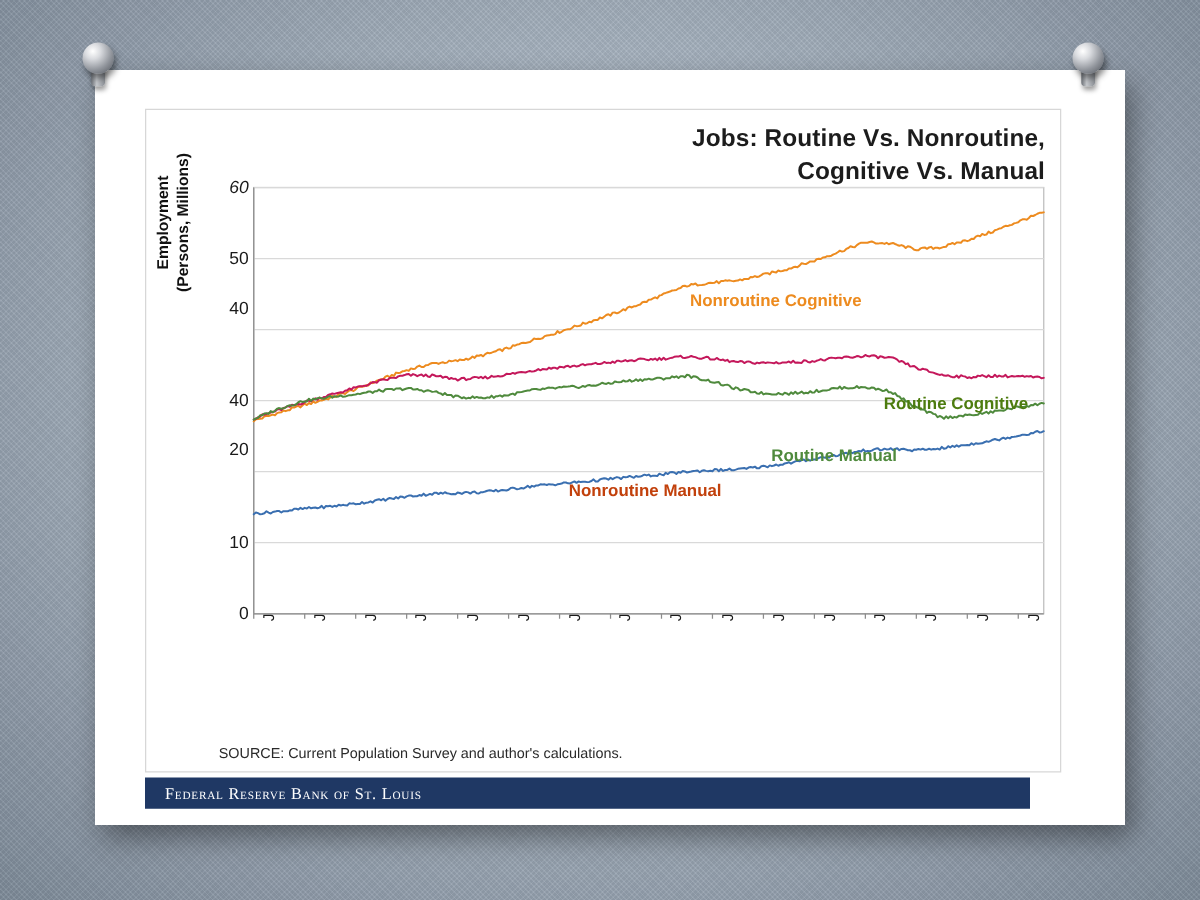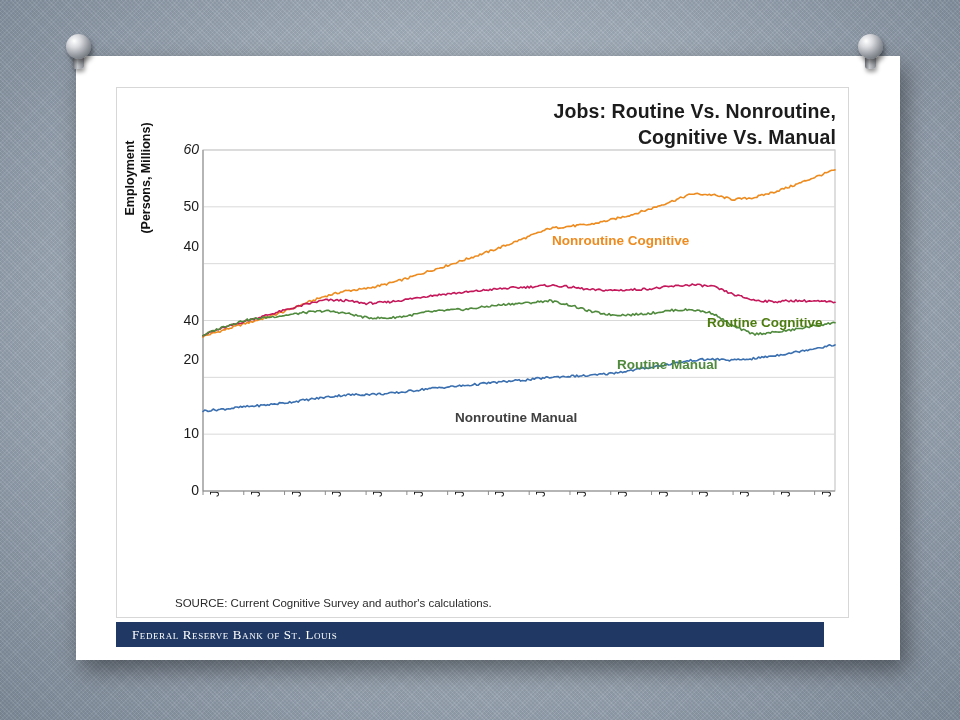--- a/index.html
+++ b/index.html
@@ -248,24 +248,24 @@
           <line x1="575.2903225806451" y1="403" x2="575.2903225806451" y2="407" stroke="#8c8c8c" stroke-width="1"></line>
           <line x1="616.0645161290323" y1="403" x2="616.0645161290323" y2="407" stroke="#8c8c8c" stroke-width="1"></line>
           <line x1="656.8387096774194" y1="403" x2="656.8387096774194" y2="407" stroke="#8c8c8c" stroke-width="1"></line>
           <line x1="697.6129032258065" y1="403" x2="697.6129032258065" y2="407" stroke="#8c8c8c" stroke-width="1"></line>
         </svg>
 
       <div id="annotations">
           <div class="series-label" style="left: 435px; top: 133px; color: rgb(237, 139, 31);">Nonroutine Cognitive</div>
           <div class="series-label" style="left: 590px; top: 215px; color: #4d7c0f;">Routine Cognitive</div>
           <div class="series-label" style="left: 500px; top: 257px; color: rgb(79, 138, 61);">Routine Manual</div>
-          <div class="series-label" style="left: 338px; top: 310px; color: #404040; text-align: center;">Nonroutine Manual</div>
+          <div class="series-label" style="left: 338px; top: 285px; color: #c2410c; text-align: center;">Nonroutine Manual</div>
         </div>
 
-      <div id="source-note">SOURCE: Current Cognitive Survey and author's calculations.</div>
+      <div id="source-note">SOURCE: Current Population Survey and author's calculations.</div>
     </div>
 
     <div id="footer-bar">
       <div id="footer-text">Federal Reserve Bank of St. Louis</div>
     </div>
   </div>
 
   <div class="pin" id="pin-left">
     <div class="stem"></div>
     <div class="head"></div>

